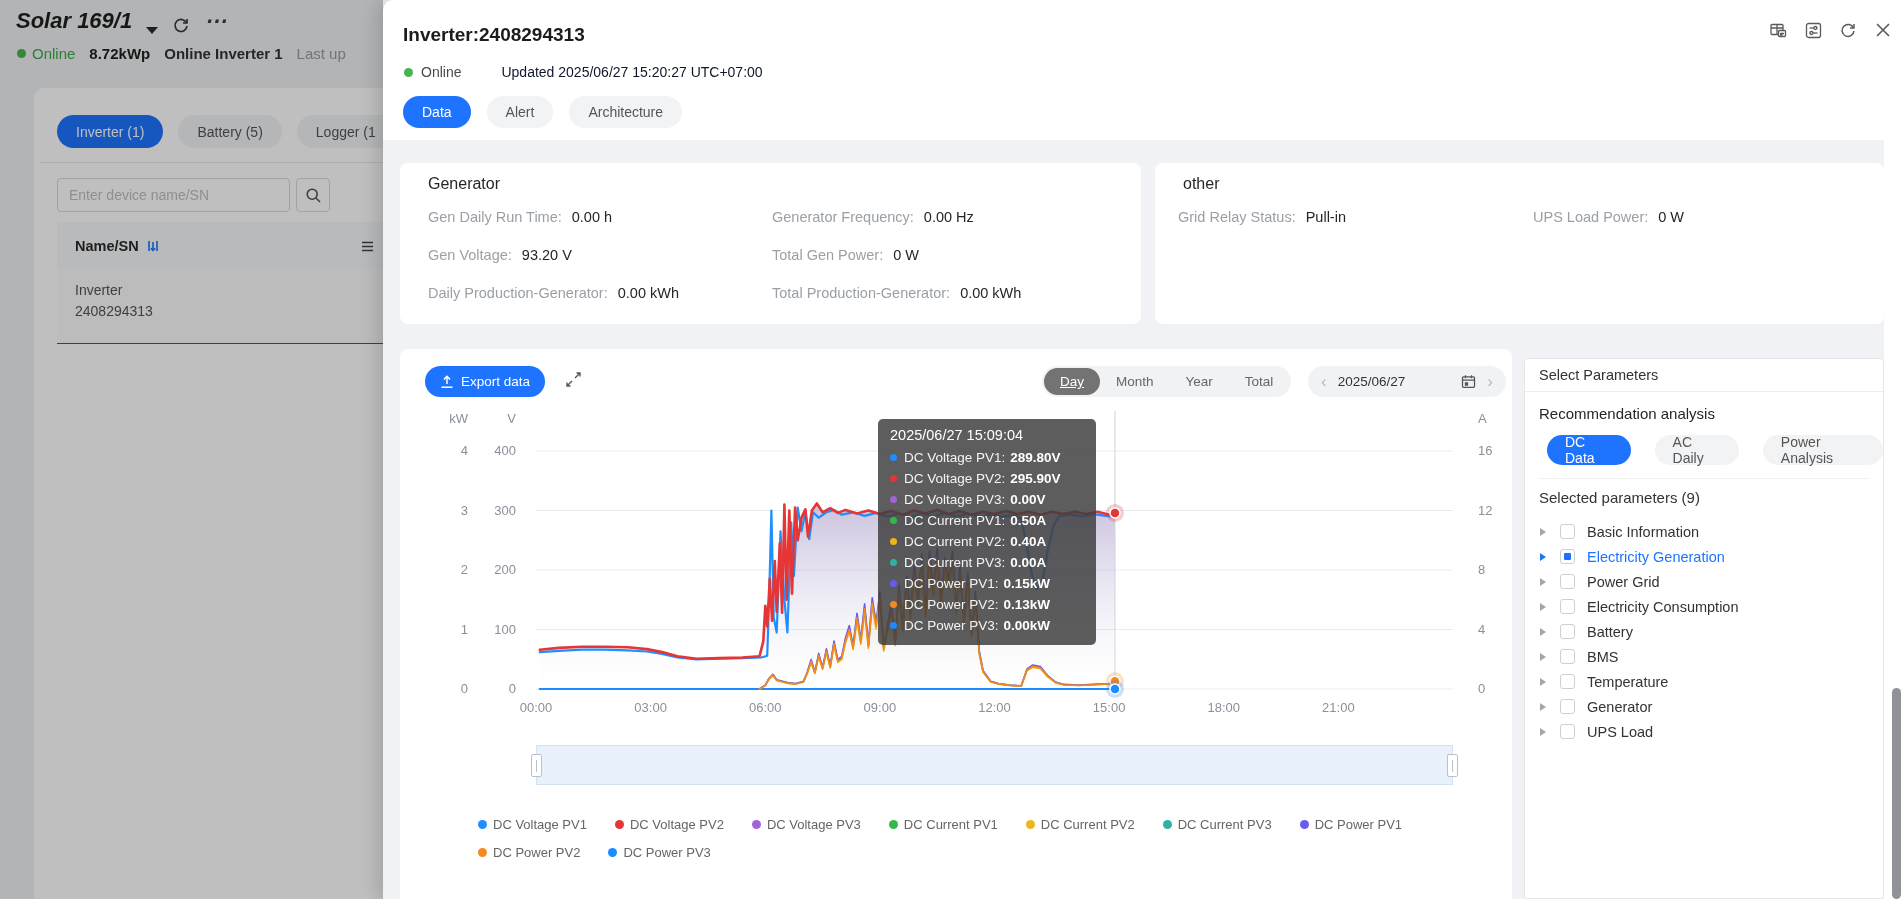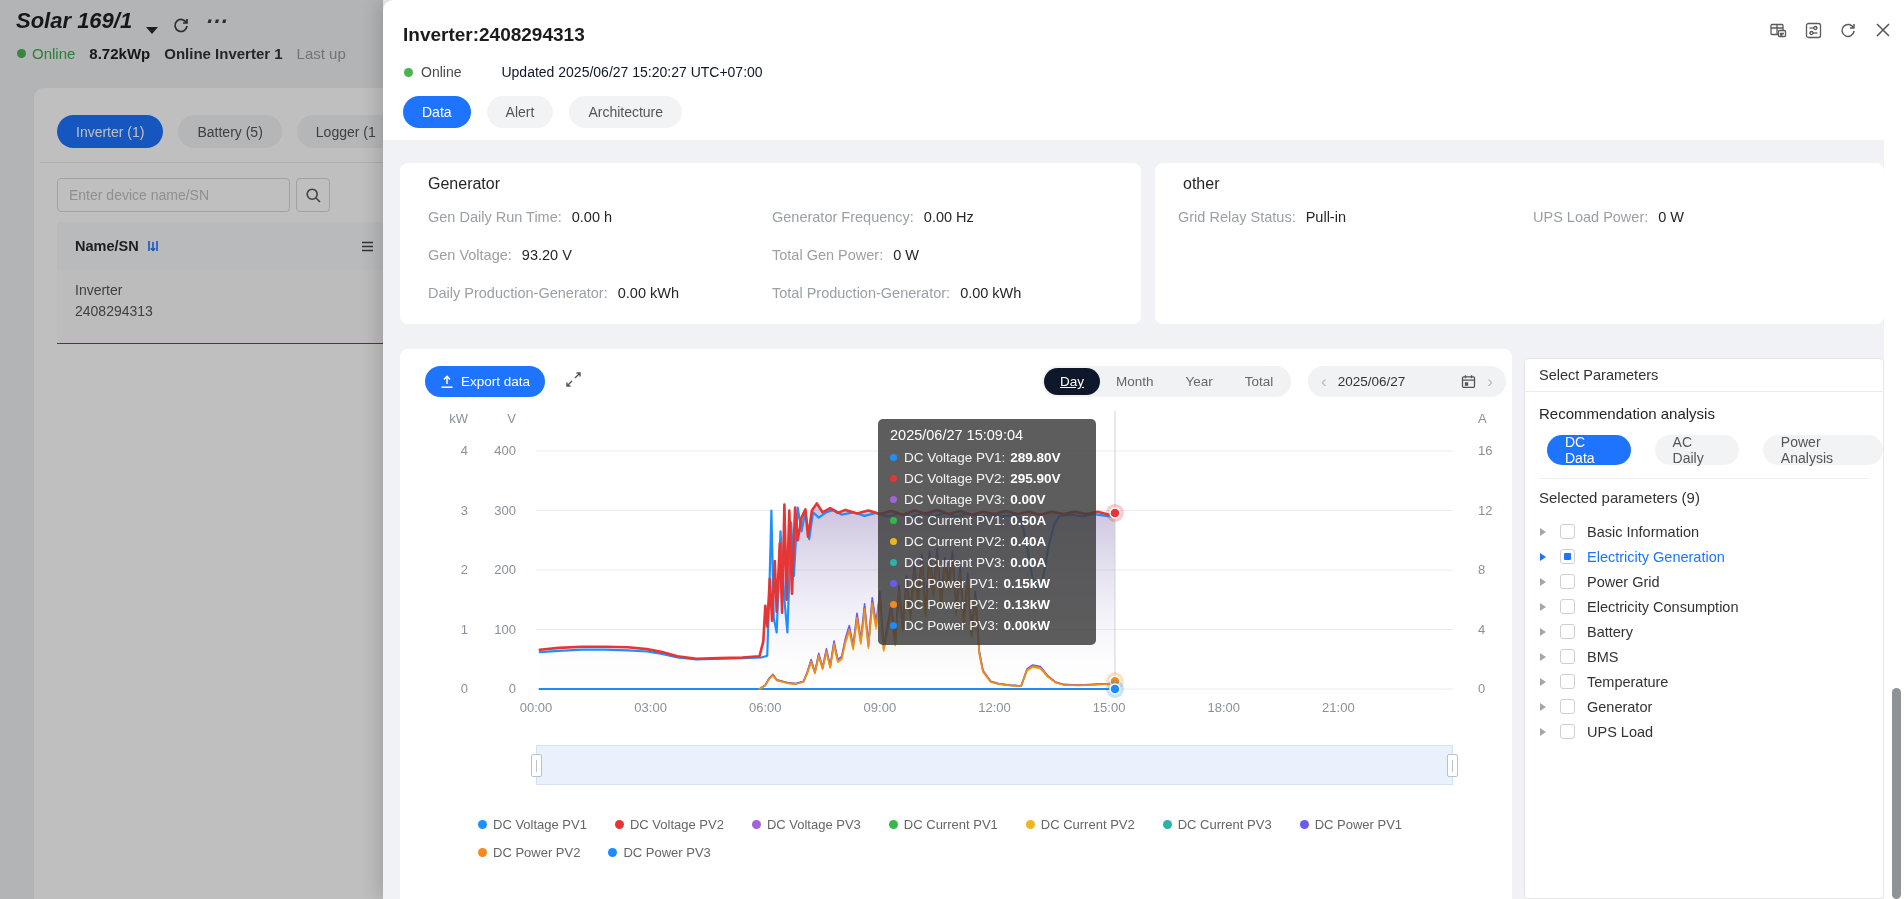--- a/index.html
+++ b/index.html
@@ -59,21 +59,21 @@
   .card-gen { left:17px; top:23px; width:741px; height:161px; }
   .card-other { left:772px; top:23px; width:729px; height:161px; }
   .card-chart { left:17px; top:209px; width:1112px; height:550px; border-radius:8px 8px 0 0; }
 
   
   .btn-export { position:absolute; left:25px; top:17px; height:31px; border-radius:16px; background:#1e74ff; color:#fff;
     font-size:13.5px; display:flex; align-items:center; gap:7px; padding:0 15px; border:none; cursor:pointer; }
   .ic-expand { position:absolute; left:165px; top:22px; color:#555; cursor:pointer; }
   .seg { position:absolute; left:642px; top:17px; height:31px; background:#f1f2f4; border-radius:16px; display:flex; align-items:center; padding:0 2px; }
   .seg .opt { height:27px; border-radius:14px; padding:0 16px; display:flex; align-items:center; font-size:13.5px; color:#666; cursor:pointer; }
-  .seg .opt.active { background:#0f172a; color:#fff;text-decoration:underline; }
+  .seg .opt.active { background:#737373; color:#fff;text-decoration:underline; }
   .datenav { position:absolute; left:908px; top:17px; width:198px; height:31px; background:#f1f2f4; border-radius:16px;
     display:flex; align-items:center; padding:0 13px; gap:11px; }
   .dn-arrow { color:#b8b8b8; font-size:17px; line-height:1; cursor:pointer; user-select:none; }
   .dn-date { font-size:13.5px; color:#333; cursor:pointer; }
   .dn-cal { color:#555; display:flex; cursor:pointer; }
 
   .axis-layer { position:absolute; inset:0; pointer-events:none; }
   .axlbl { position:absolute; font-size:13px; color:#8a9099; }
   #plot-svg { position:absolute; left:136px; top:60px; }
 

